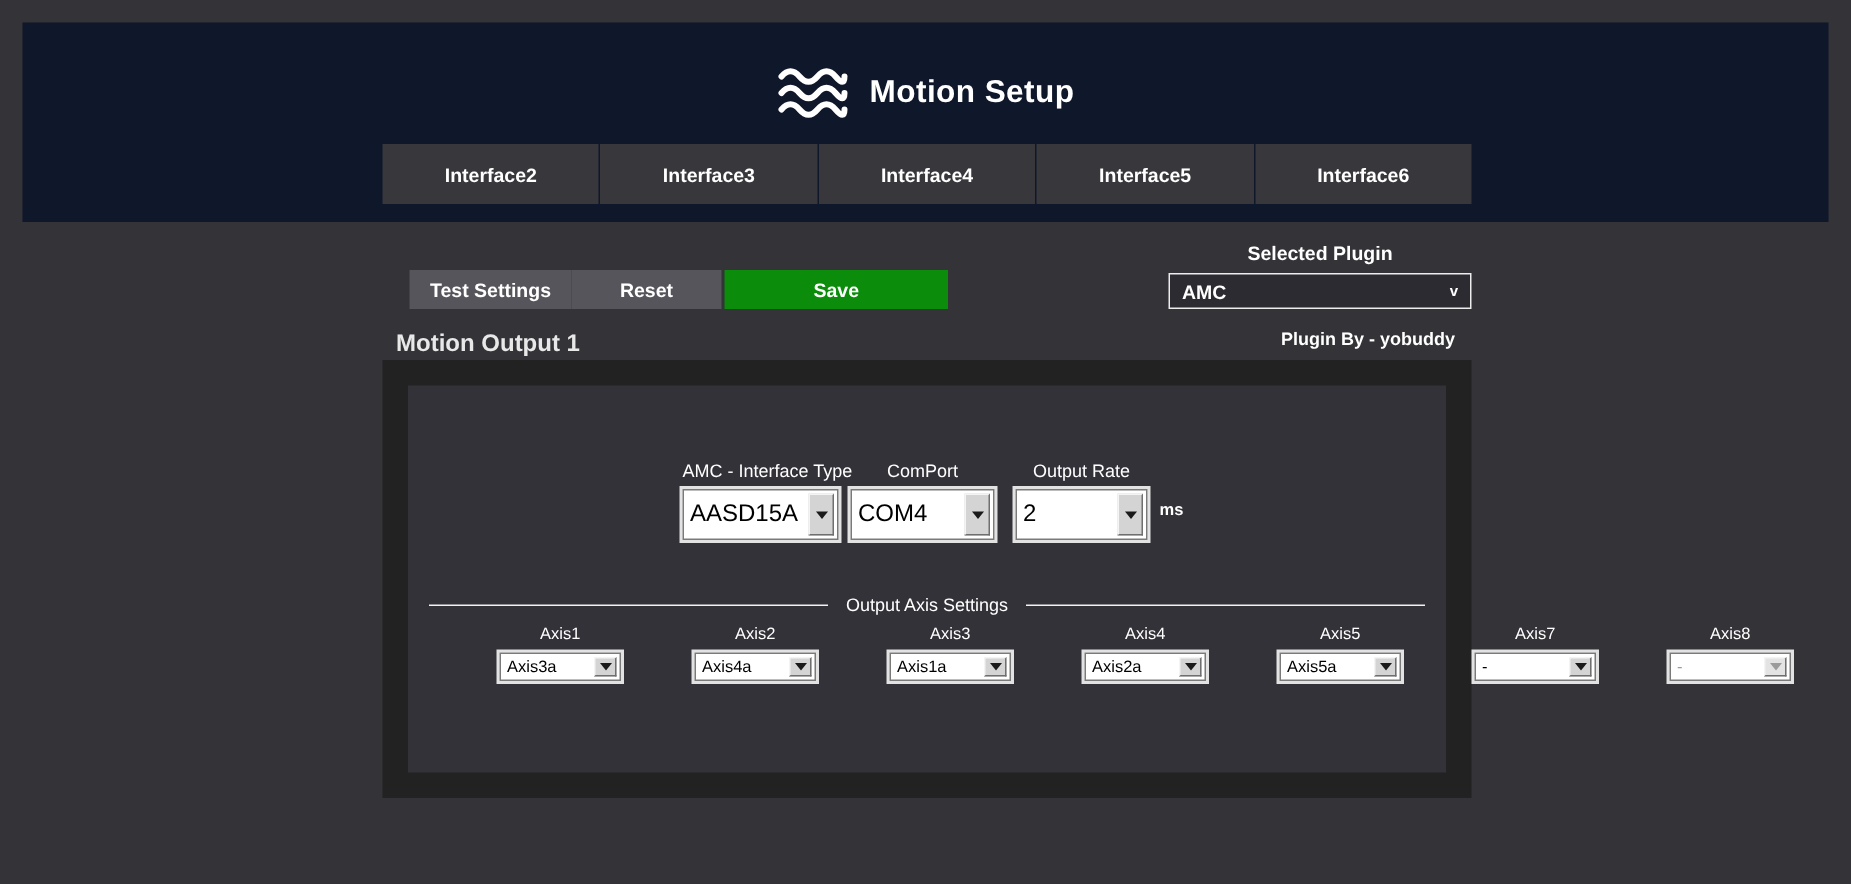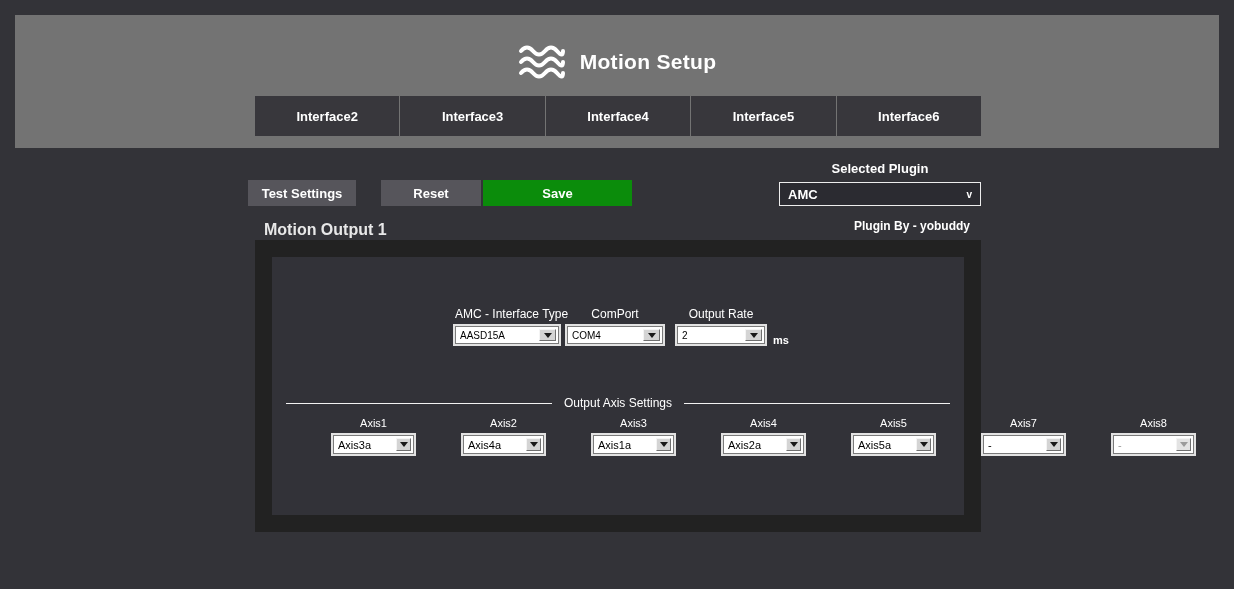--- a/index.html
+++ b/index.html
@@ -9,21 +9,21 @@
     background: #333338;
     color: #fff;
     position: relative;
     overflow: hidden;
   }
   .page { position: absolute; inset: 0; background: #333338; }
 
   
   .header {
     position: absolute; left: 15px; top: 15px; width: 1204px; height: 133px;
-    background: #737373;
+    background: #0f172a;
   }
   .brand {
     position: absolute; left: 0; right: 0; top: 24px; height: 46px;
     display: flex; align-items: center; justify-content: center; gap: 14px;
   }
   .brand svg { display: block; }
   .brand-title { font-size: 21px; font-weight: bold; color: #fff; letter-spacing: .3px; }
 
   .tabs {
     position: absolute; left: 240px; top: 81px; width: 726px; height: 40px;
@@ -35,21 +35,21 @@
     cursor: pointer; user-select: none;
   }
   .tab.active { background: #1c1c1e; }
 
   
   .btn {
     position: absolute; top: 180px; height: 26px;
     display: flex; align-items: center; justify-content: center;
     font-size: 13px; font-weight: bold; color: #fff; cursor: pointer; user-select: none;
   }
-  .btn-test { left: 248px; width: 108px; background: #56555b; }
+  .btn-test { left: 273px; width: 108px; background: #56555b; }
   .btn-reset { left: 381px; width: 100px; background: #56555b; }
   .btn-save { left: 483px; width: 149px; background: #0b8c0b; }
 
   
   .plugin-label {
     position: absolute; left: 779px; top: 161px; width: 202px;
     text-align: center; font-size: 13px; font-weight: bold; color: #fff;
   }
   .plugin-select {
     position: absolute; left: 779px; top: 182px; width: 202px; height: 24px;
@@ -80,22 +80,22 @@
   .field-label {
     text-align: center; font-size: 12px; color: #fff; margin-bottom: 5px; white-space: nowrap;
   }
   .field-itype { left: 183px; top: 50px; width: 104px; }
   .field-comport { left: 295px; top: 50px; width: 96px; }
   .field-rate { left: 405px; top: 50px; width: 88px; }
   .ms-label { position: absolute; left: 501px; top: 77px; font-size: 11px; font-weight: bold; color: #fff; }
 
   
   .combo {
-    position: relative; height: 18px; background: #fff; color: #000;
-    font-size: 10px; display: flex; align-items: center;
+    position: relative; height: 34px; background: #fff; color: #000;
+    font-size: 16px; display: flex; align-items: center;
     padding: 0 22px 0 4px;
     border: 1px solid #7a7a7a;
     box-shadow: 0 0 0 2px #e2e2e2;
     cursor: pointer; white-space: nowrap; overflow: hidden;
   }
   .combo .arrow-btn {
     position: absolute; right: 2px; top: 2px; bottom: 2px; width: 17px;
     background: #d4d4d4;
     border-top: 1px solid #f4f4f4; border-left: 1px solid #f4f4f4;
     border-right: 1px solid #6f6f6f; border-bottom: 1px solid #6f6f6f;

